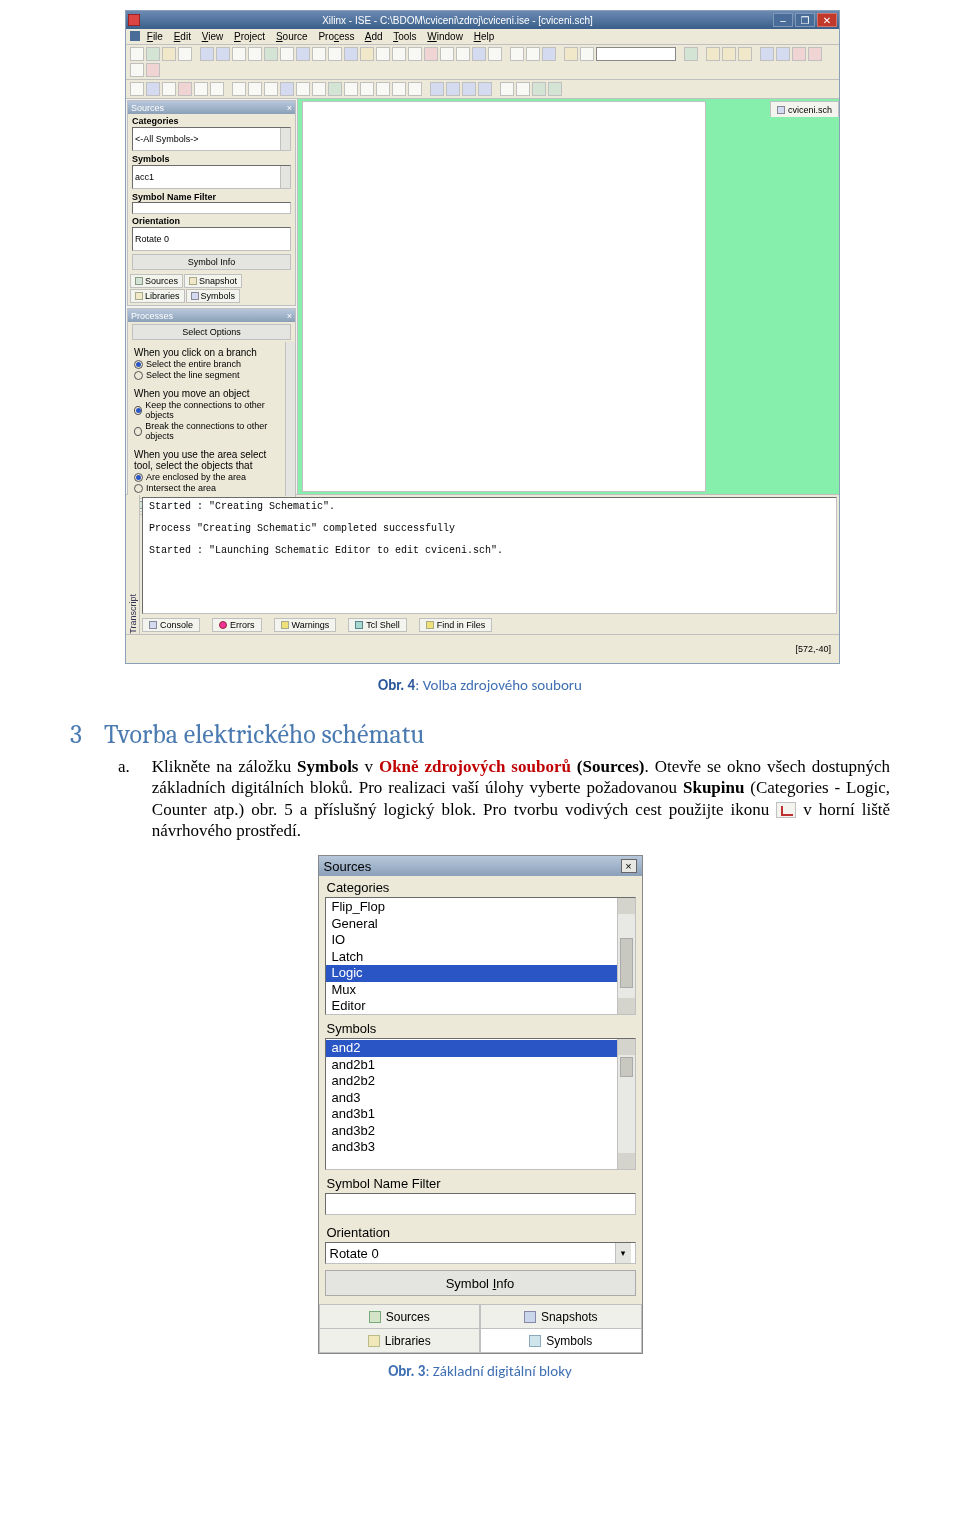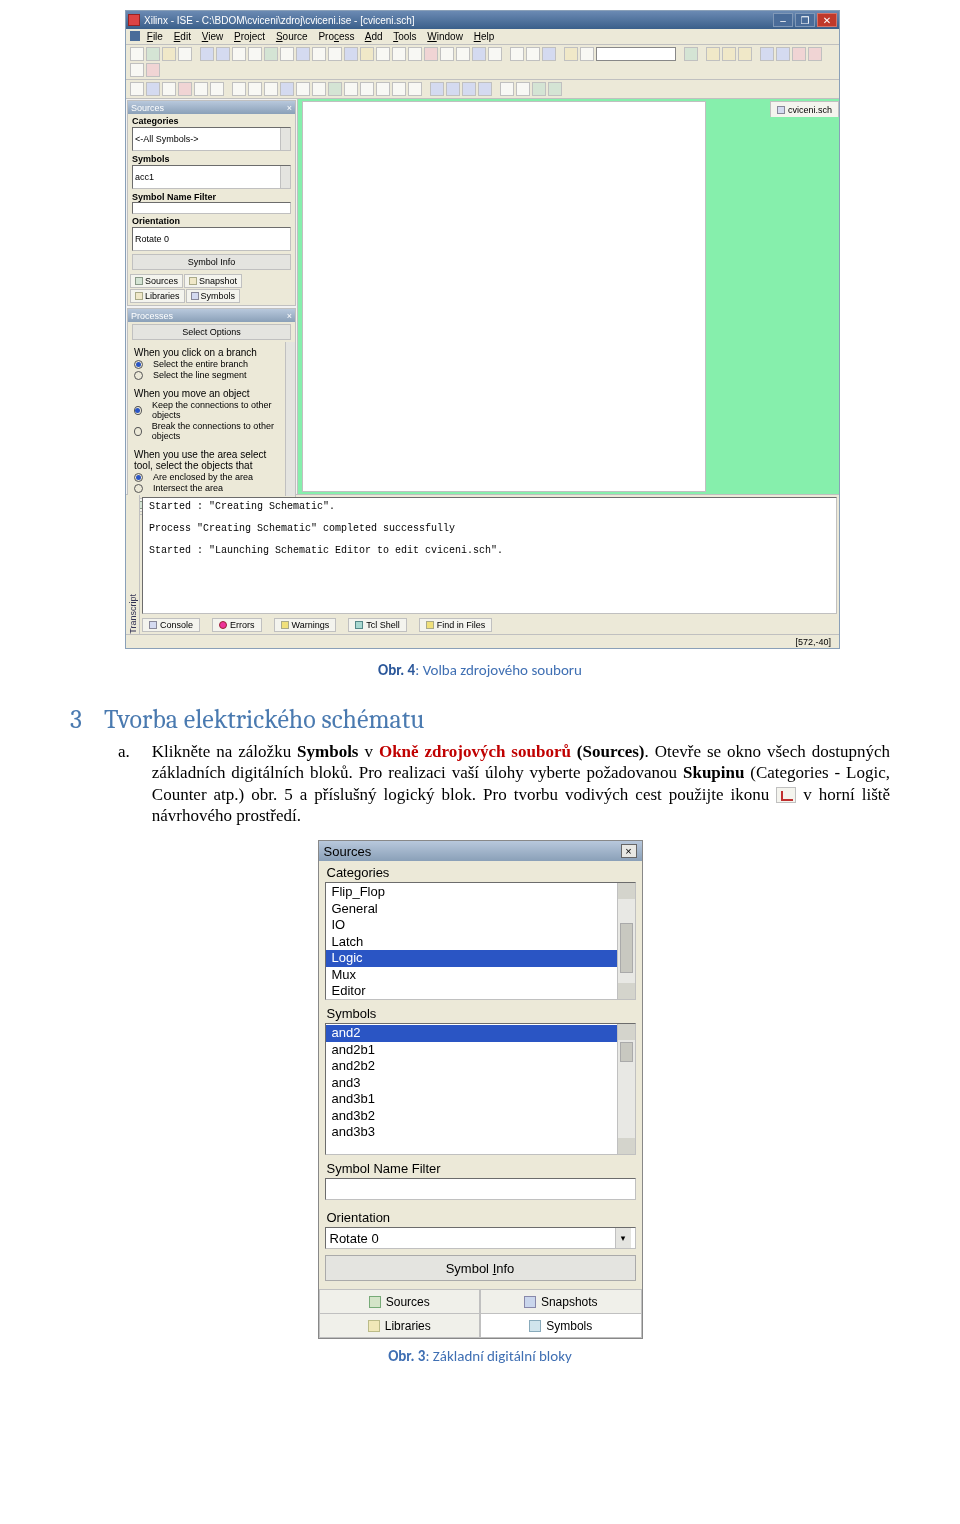--- a/index.html
+++ b/index.html
@@ -25,21 +25,21 @@
     padding: 0 2px;
   }
   .titlebar .appicon {
     width: 12px; height: 12px;
     background: #d44; margin-right: 4px;
     border: 1px solid #922;
   }
   .titlebar .title {
     flex: 1;
     font-size: 10px;
-    white-space: nowrap; overflow: hidden; text-overflow: ellipsis;
+    white-space: nowrap; overflow: hidden; text-overflow: ellipsis; text-align: center;
   }
   .titlebar .winbtn {
     width: 20px; height: 14px;
     margin-left: 2px;
     display: flex; align-items: center; justify-content: center;
     font-size: 10px;
     border: 1px solid rgba(255,255,255,.3);
   }
   .winbtn.min { background: #4a6c99; color: #fff; }
   .winbtn.max { background: #4a6c99; color: #fff; }
@@ -149,21 +149,21 @@
     border: 1px solid #c0c0c0; background: #f4f4ee;
     display: flex; align-items: center; gap: 2px;
     font-size: 9px;
   }
   .panel .tabstrip .stab .sicon { width: 8px; height: 8px; background: #d4daf0; border: 1px solid #889; }
   .panel .tabstrip .stab.g .sicon { background: #d4e4d4; border-color: #898; }
   .panel .tabstrip .stab.y .sicon { background: #f0e8c8; border-color: #aa8; }
 
   .panel .optgrp { padding: 2px 6px; }
   .panel .ophdr { font-size: 10px; margin: 3px 0 1px; }
-  .panel .radio { display: flex; align-items: center; gap: 10px; font-size: 9px; margin: 1px 0; }
+  .panel .radio { display: flex; align-items: center; gap: 3px; font-size: 9px; margin: 1px 0; }
   .panel .radio .r { width: 9px; height: 9px; border: 1px solid #555; border-radius: 50%; display: inline-flex; align-items: center; justify-content: center; }
   .panel .radio .r.sel::after { content: ""; width: 5px; height: 5px; background: #2a55c4; border-radius: 50%; }
   .panel .scrollcol {
     width: 10px;
     background: #e4e4e0;
     border-left: 1px solid #c0c0c0;
   }
   .panel .flexrow { display: flex; flex: 1; }
 
   
@@ -200,21 +200,21 @@
     display: flex; align-items: center; gap: 3px;
     font-size: 9px;
   }
   .console-tabs .ctab .cicon { width: 8px; height: 8px; border: 1px solid #888; }
   .console-tabs .ctab .cicon.blue { background: #d4daf0; border-color: #889; }
   .console-tabs .ctab .cicon.red { background: #e39; border-color: #923; border-radius: 50%; }
   .console-tabs .ctab .cicon.yel { background: #f0e07a; border-color: #aa8; }
   .console-tabs .ctab .cicon.teal { background: #a8d8d0; border-color: #588; }
 
   .statusbar {
-    height: 14px; background: #ece9d8;
+    height: 29px; background: #ece9d8;
     border-top: 1px solid #c0c0c0;
     display: flex; justify-content: flex-end; align-items: center;
     padding: 0 8px; font-size: 9px;
   }
 
   
   .caption {
     text-align: center;
     color: #3f6fb3;
     font-family: Calibri, Arial, sans-serif;

